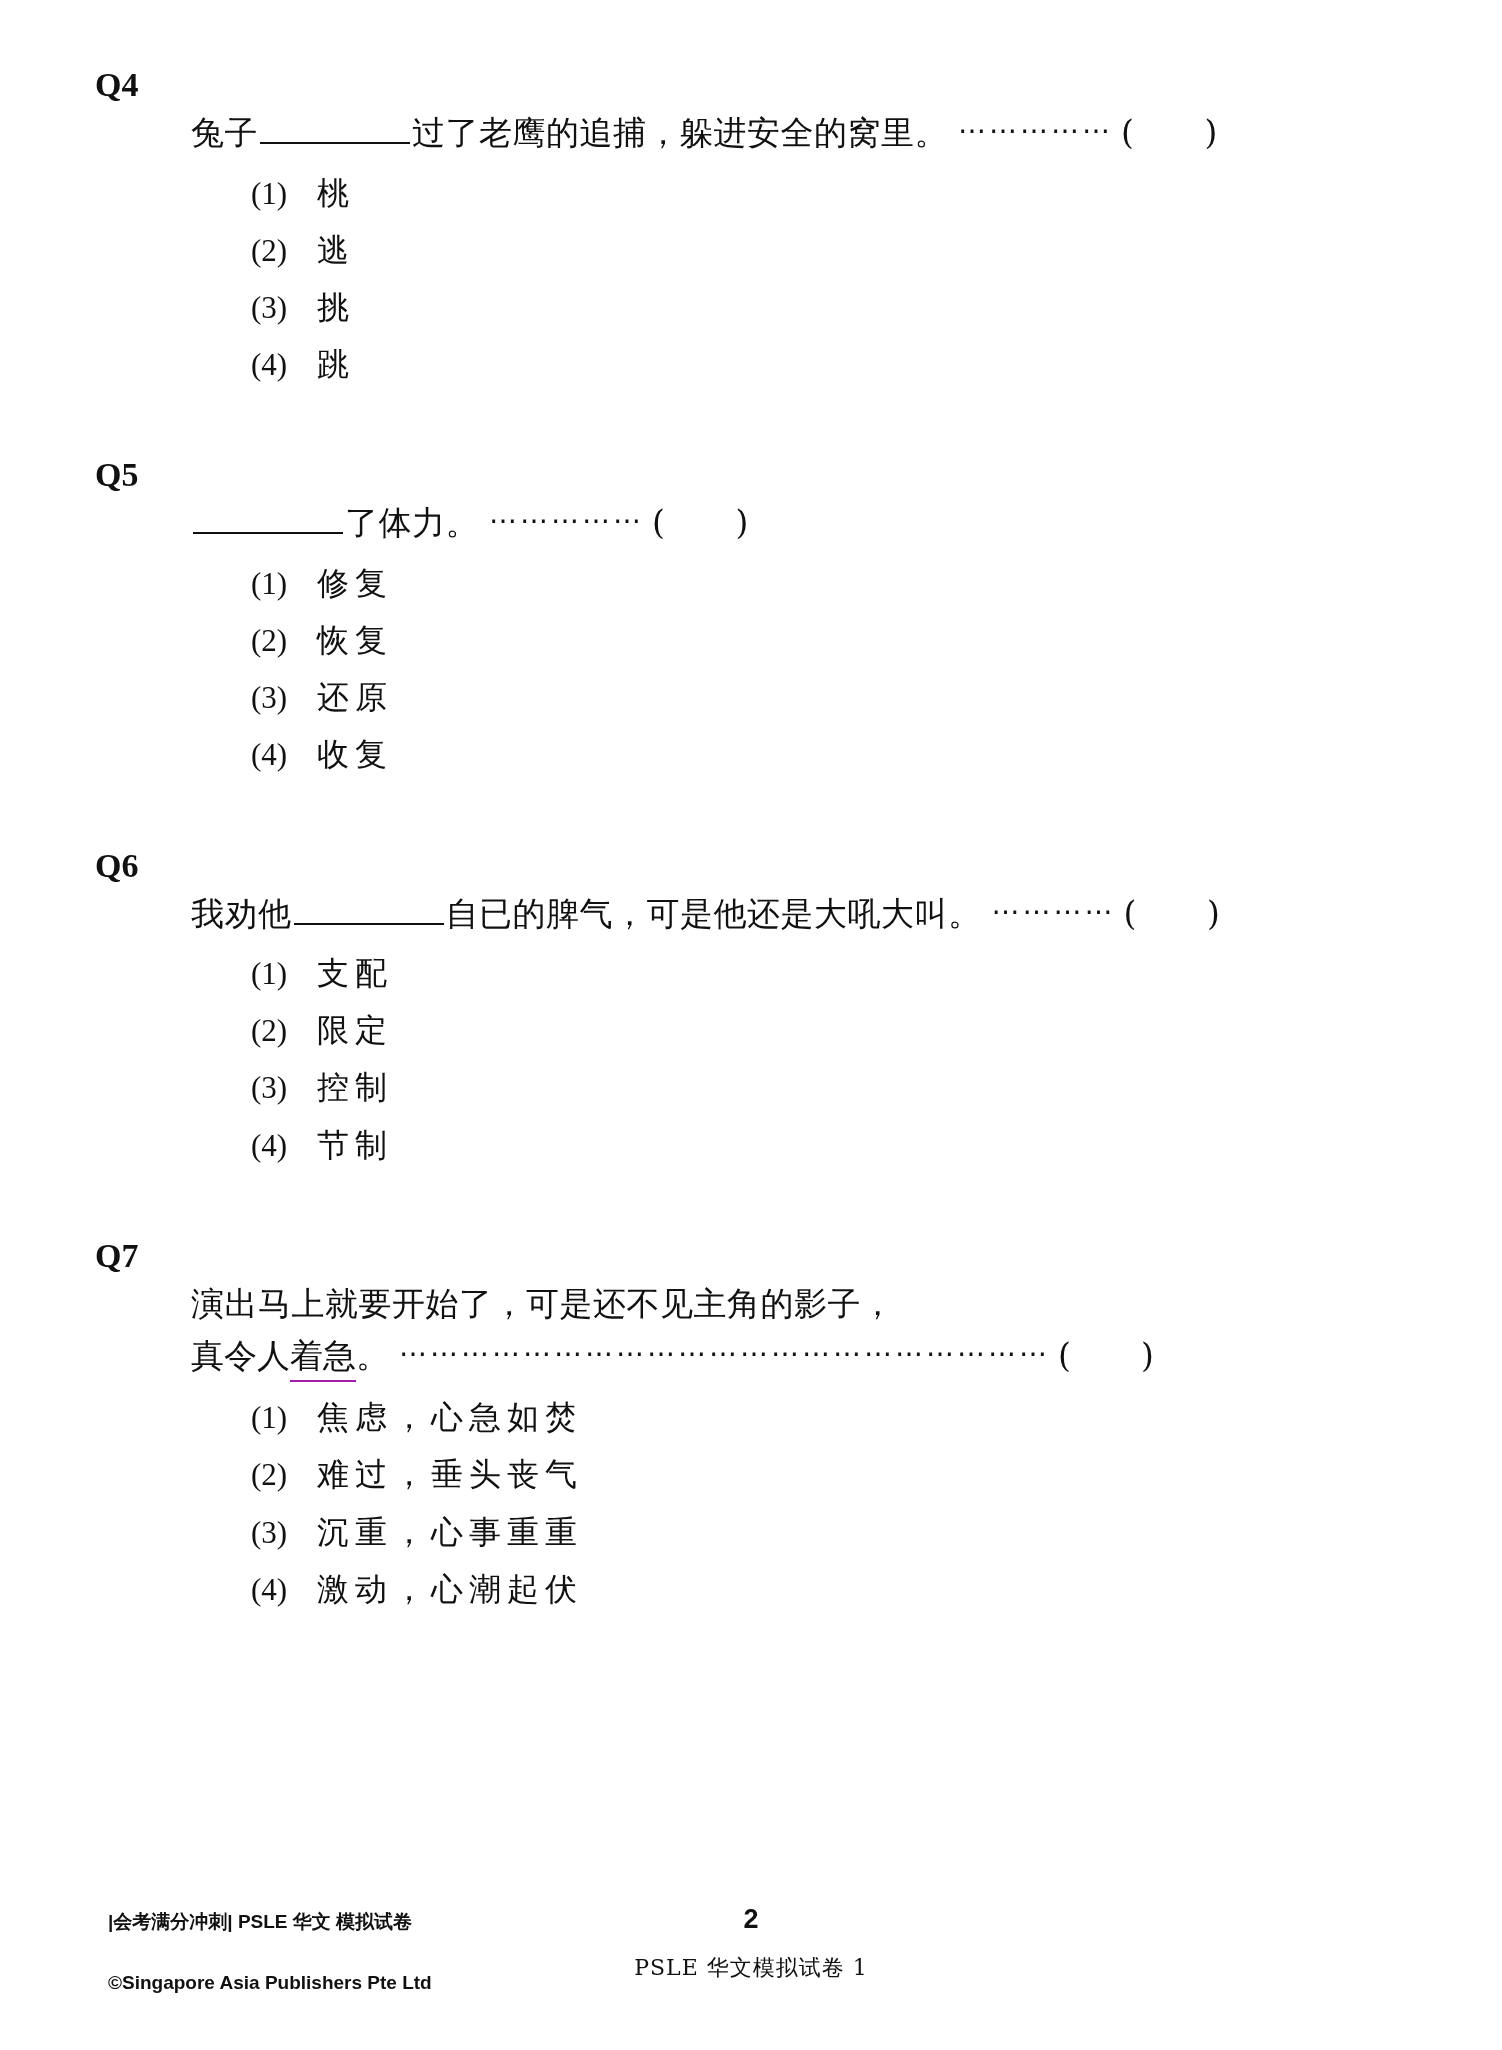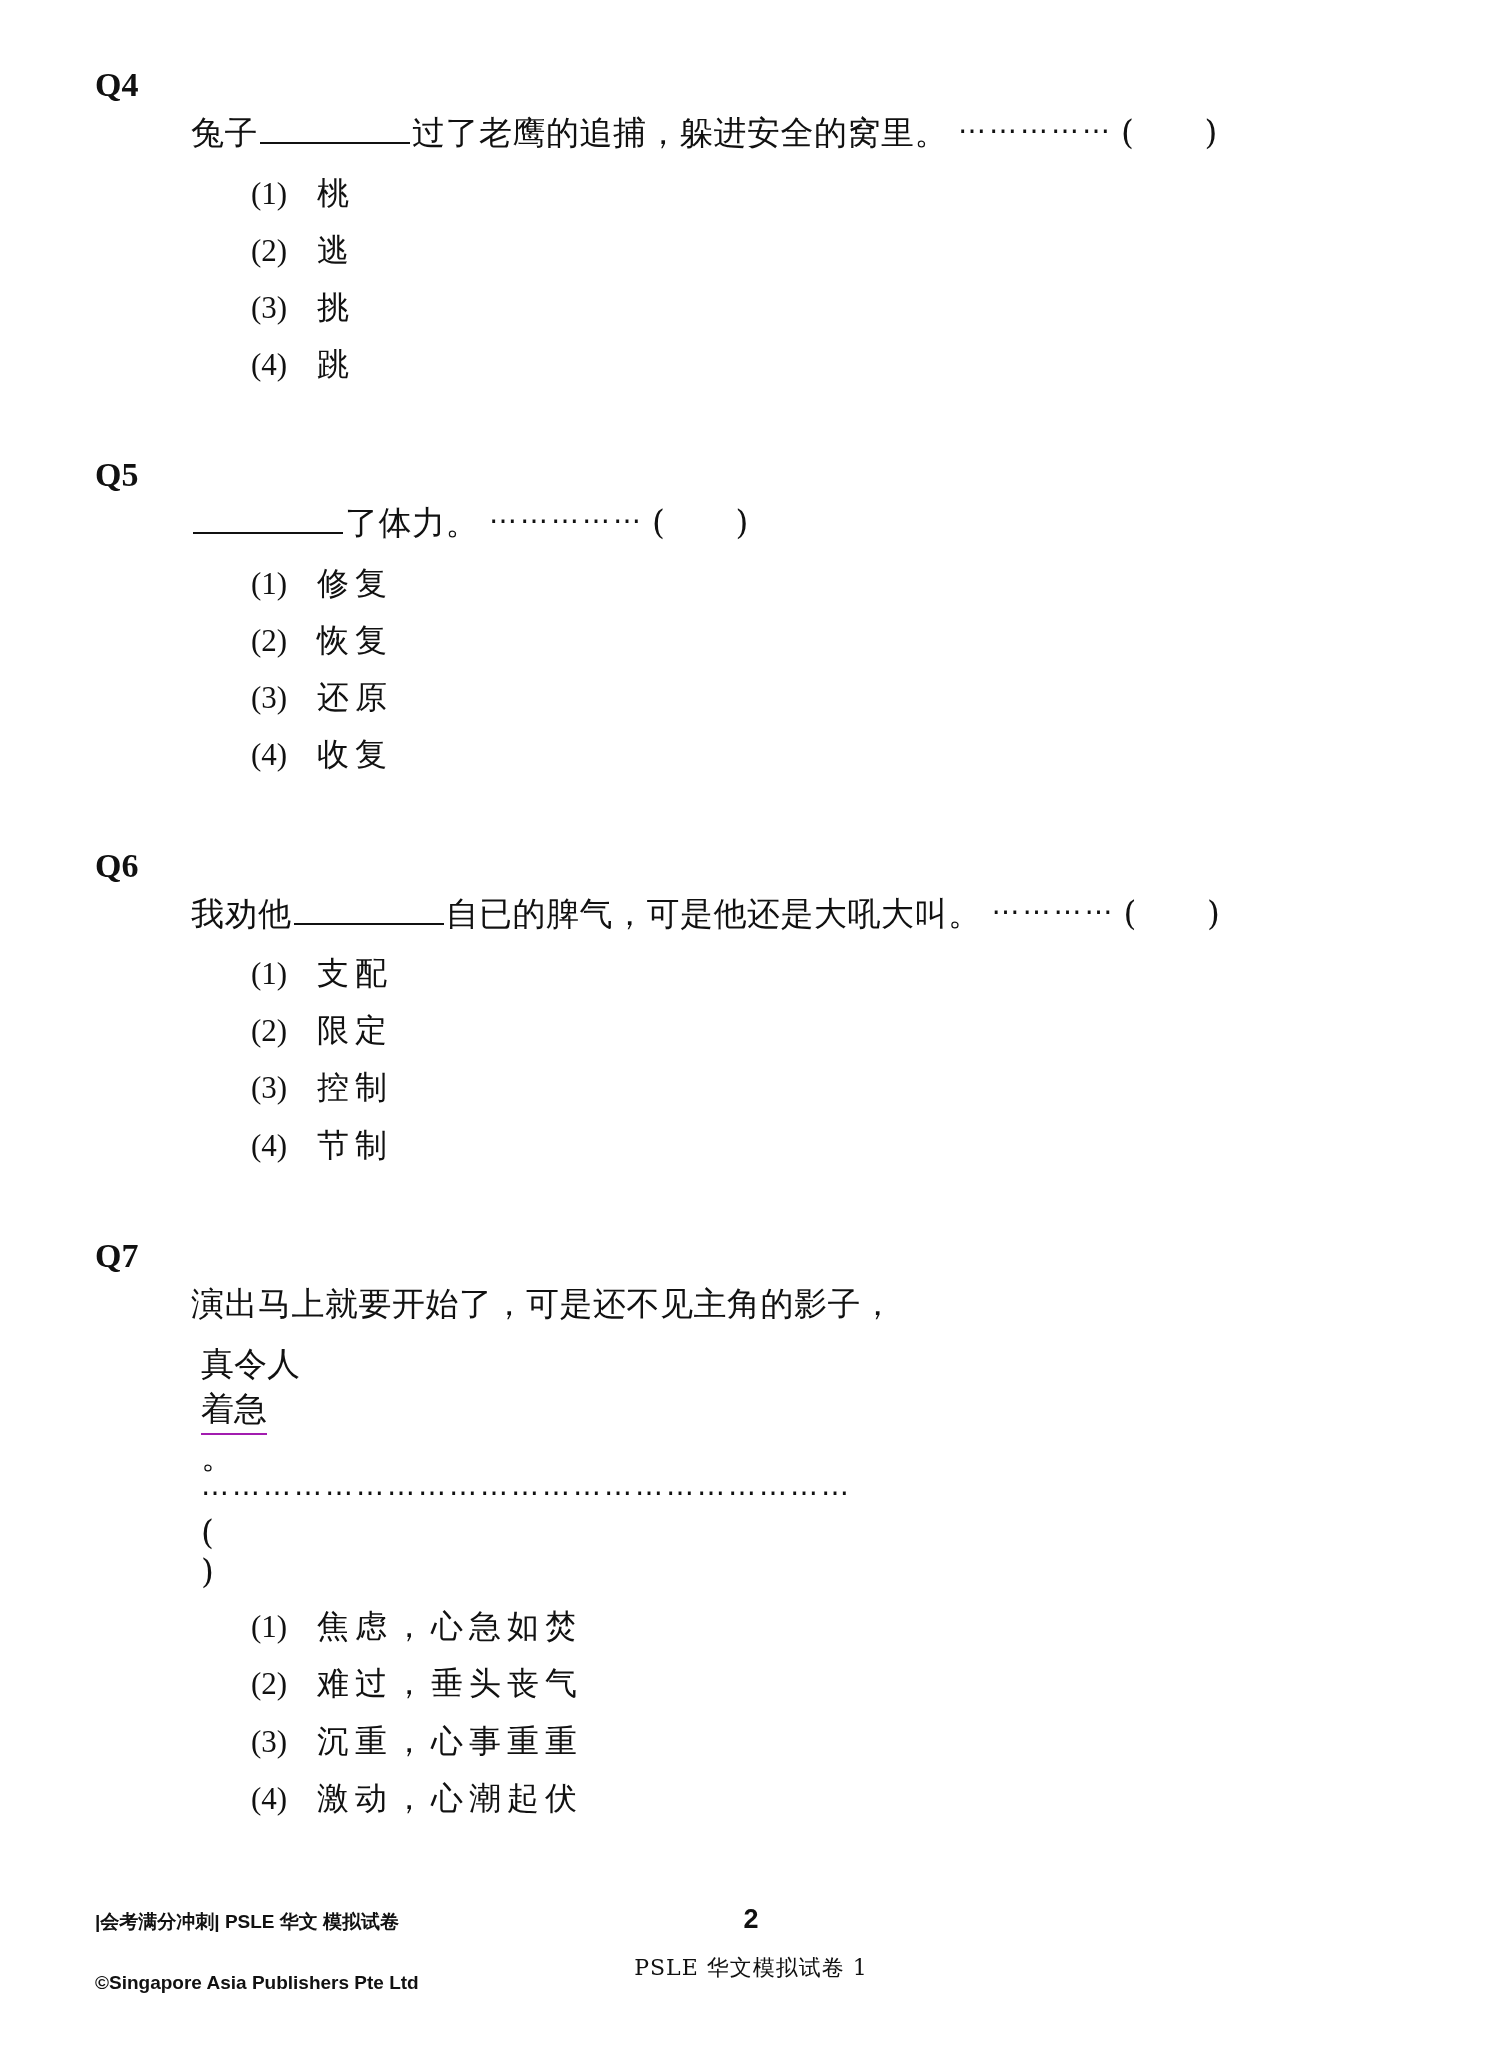--- a/index.html
+++ b/index.html
@@ -88,22 +88,21 @@
     font-size: 33px;
     white-space: pre;
   }
 
   
   .stem2 {
     display: flex;
     align-items: baseline;
     font-size: 33px;
     white-space: nowrap;
-    margin-top: 14px;
-    flex-direction: column;
+    margin-top: 6px;
   }
 
   .underline-word {
     border-bottom: 2px solid #a21caf;
     padding-bottom: 1px;
     font-family: Liberation Serif, serif;
   }
 
   .options {
     margin-top: 18px;
@@ -134,21 +133,21 @@
   .footer {
     position: absolute;
     left: 95px;
     right: 95px;
     bottom: 52px;
     height: 90px;
   }
 
   .footer-left {
     position: absolute;
-    left: 0;
+    left: 13px;
     top: 0;
     font-family: "Liberation Sans", sans-serif;
     font-size: 19px;
     line-height: 1.5;
     color: #111;
   }
   .footer-left .line1 { font-weight: 700; }
   .footer-left .line2 { font-weight: 700; margin-top: 32px; }
 
   .footer-center {

